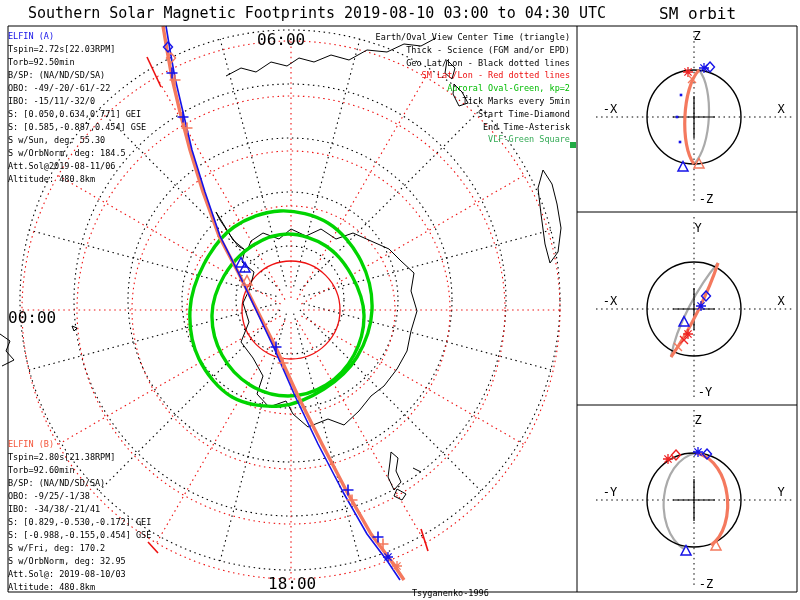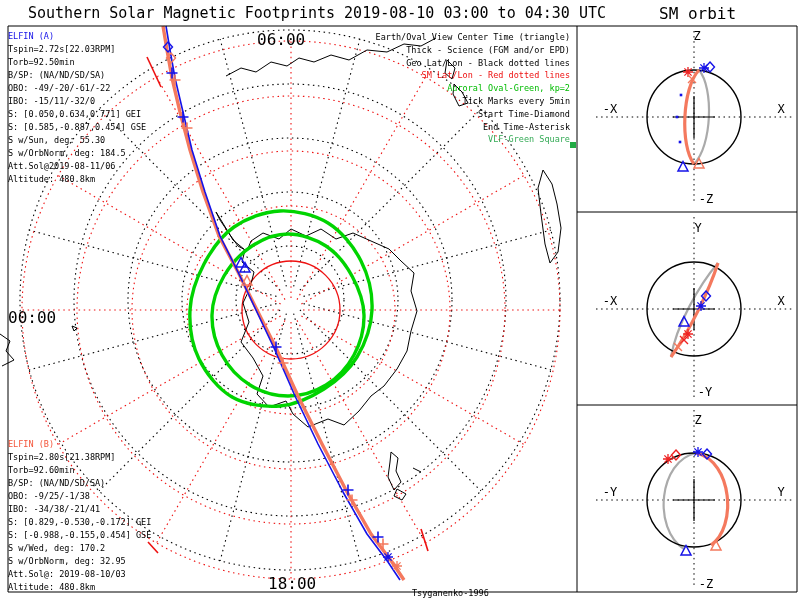--- a/index.html
+++ b/index.html
@@ -203,21 +203,21 @@
 
   <div class="info" id="elfin-b" style="left:8px;top:438px">
     <div id="elfin-b-hdr" style="color: rgb(244, 85, 58);">ELFIN (B)</div>
     <div>Tspin=2.80s[21.38RPM]</div>
     <div>Torb=92.60min</div>
     <div>B/SP: (NA/ND/SD/SA)</div>
     <div>OBO: -9/25/-1/38</div>
     <div>IBO: -34/38/-21/41</div>
     <div>S: [0.829,-0.530,-0.172] GEI</div>
     <div>S: [-0.988,-0.155,0.454] GSE</div>
-    <div>S w/Wed, deg: 170.2</div>
+    <div>S w/Fri, deg: 170.2</div>
     <div>S w/OrbNorm, deg: 32.95</div>
     <div>Att.Sol@: 2019-08-10/03</div>
     <div>Altitude: 480.8km</div>
   </div>
 
   <div class="abs tlabel" style="left:257px;top:30px">06:00</div>
   <div class="abs tlabel" style="left:8px;top:308px">00:00</div>
   <div class="abs tlabel" style="left:268px;top:574px">18:00</div>
 
   <div class="abs small" style="left:412px;top:561px">

